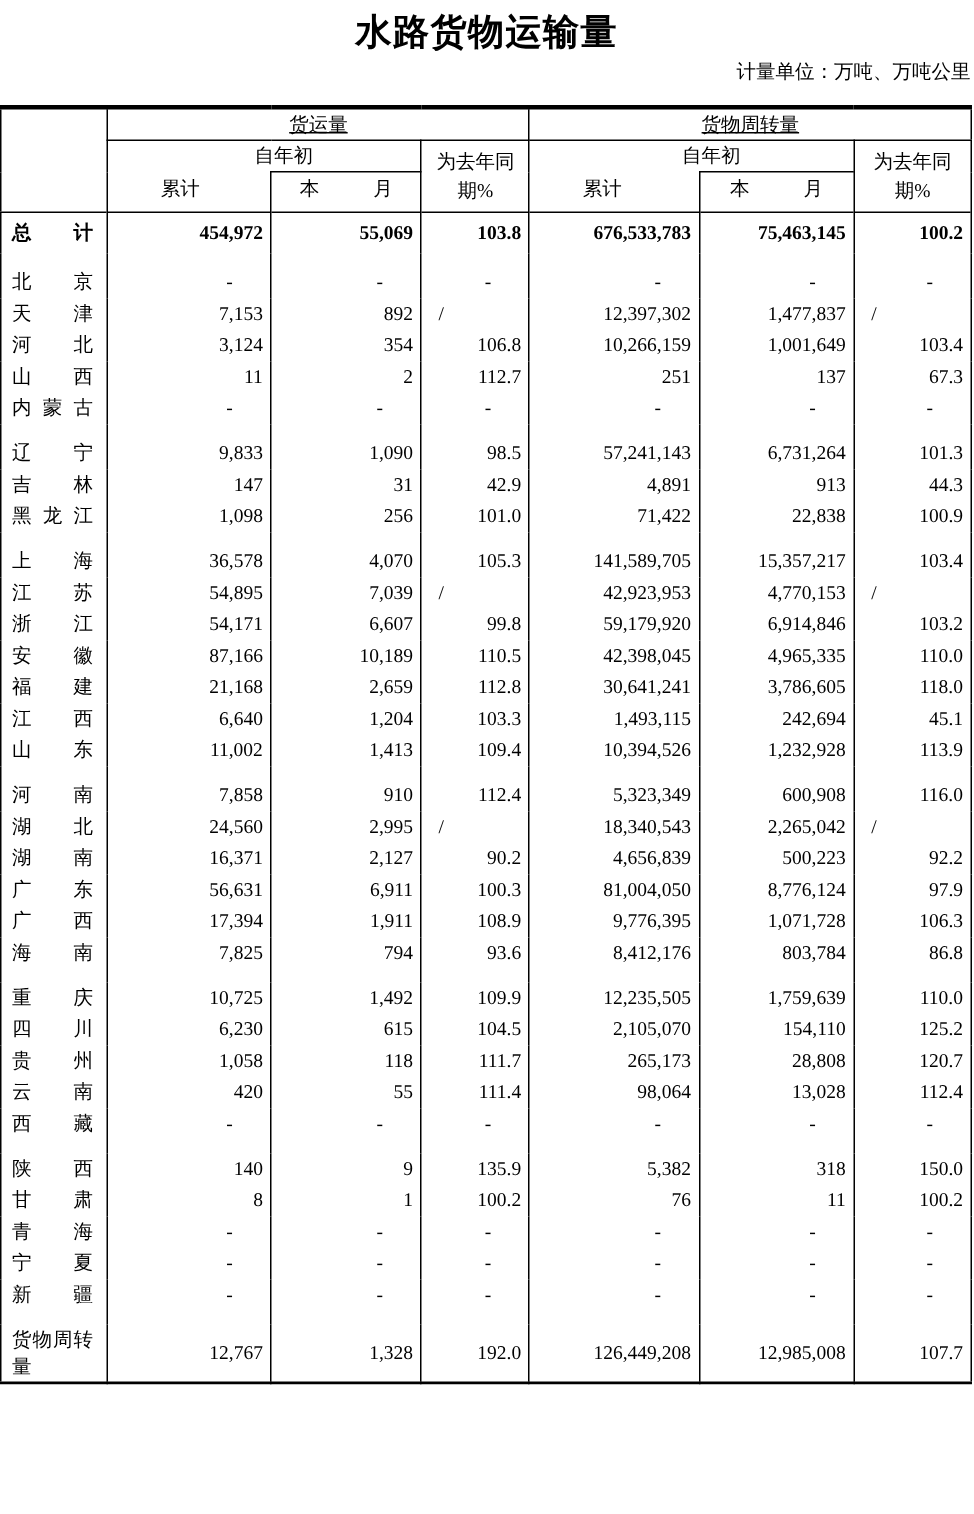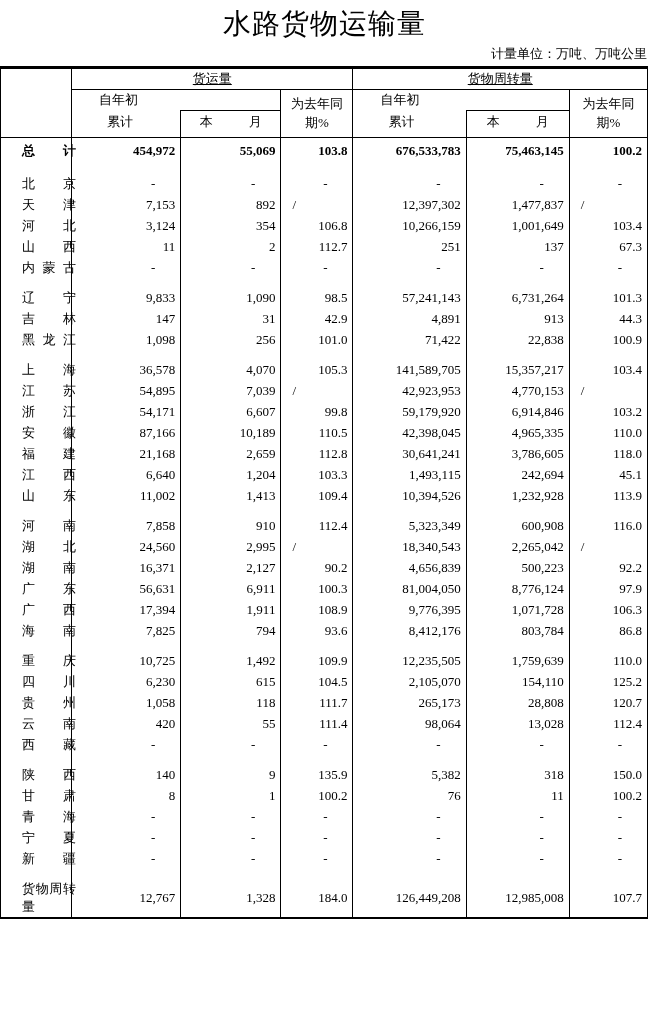--- a/index.html
+++ b/index.html
@@ -1,44 +1,44 @@
 <!DOCTYPE html>
 <html><head>
 <meta charset="utf-8">
 <style>
   html,body{margin:0;padding:0;background:#fff;color:#000;}
   body{width:649px;font-family:"Liberation Serif","DejaVu Serif",serif;}
   .page{width:649px;}
-  h1.title{margin:5px 0 2px 0;text-align:center;font-size:28px;font-weight:normal;letter-spacing:1px;}
-  .unit-note{text-align:right;font-size:13px;padding-right:2px;margin-bottom:3px;}
+  h1.title{margin:5px 0 2px 0;text-align:center;font-size:24px;font-weight:bold;letter-spacing:1px;}
+  .unit-note{text-align:right;font-size:13px;padding-right:2px;margin-bottom:13px;}
   table.main{border-collapse:collapse;width:648px;table-layout:fixed;
     border-top:3px solid #000;border-bottom:2.5px solid #000;
     border-left:1px solid #000;border-right:1px solid #000;}
   col.c-region{width:71px;} col.c-cum1{width:109px;} col.c-mon1{width:100px;}
   col.c-yoy1{width:72px;} col.c-cum2{width:113px;} col.c-mon2{width:103px;} col.c-yoy2{width:78px;}
   thead{border-bottom:1px solid #000;}
   thead td{font-size:13px;vertical-align:middle;}
   td.region-head{border-right:1px solid #000;}
   tr.h1-row{height:22px;text-decoration:underline;}
   td.group{text-align:center;border-bottom:1px solid #000;}
   td.group-freight{border-right:1px solid #000;}
   tr.h2a-row{height:19px;}
   tr.h2b-row{height:27px;margin-left:18px;}
-  td.since{text-align:left;padding-left:27px;vertical-align:middle;}
+  td.since{text-align:center;padding-left:27px;vertical-align:middle;}
   td.cum{text-align:left;padding-left:35px;vertical-align:bottom;padding-bottom:6px;}
   td.tm{border-left:1px solid #000;border-top:1px solid #000;text-align:center;vertical-align:bottom;padding-bottom:6px;}
   .tm-label{display:inline-block;width:62px;text-align:justify;text-align-last:justify;}
   td.yoy{border-left:1px solid #000;border-right:1px solid #000;text-align:center;vertical-align:middle;line-height:1.4;}
   .yoy-label{display:inline-block;width:58px;text-align:center;}
   tbody td{border-right:1px solid #000;font-size:13px;vertical-align:middle;}
   tbody tr{height:21px;}
   tr.total-row{height:27px;}
   tr.total-row td{font-weight:bold;}
   tr.spacer-row{height:9px;}
-  td.cell-region{text-align:left;padding-left:21px;}
+  td.cell-region{text-align:left;padding-left:7px;}
   .region-label{display:inline-block;width:54px;text-align:justify;text-align-last:justify;}
   td.cell-num{text-align:right;padding-right:5px;}
   td.cell-dash{text-align:right;padding-right:25px;}
   td.cell-slash{text-align:left;padding-left:11px;}
   .notes{width:640px;margin-top:6px;font-size:13px;line-height:1.38;}
   .notes p{margin:0;}
   .notes p.indented{text-indent:33px;}
 </style>
 </head>
 <body>
@@ -427,21 +427,21 @@
           <td></td>
           <td></td>
           <td></td>
           <td></td>
           <td></td>
         </tr>
         <tr>
           <td class="cell-region"><span class="region-label">货物周转量</span></td>
           <td class="cell-num">12,767</td>
           <td class="cell-num">1,328</td>
-          <td class="cell-num">184.0</td>
+          <td class="cell-num">192.0</td>
           <td class="cell-num">126,449,208</td>
           <td class="cell-num">12,985,008</td>
           <td class="cell-num">107.7</td>
         </tr>
       </tbody>
   </table>
 
 
 </div>
 

